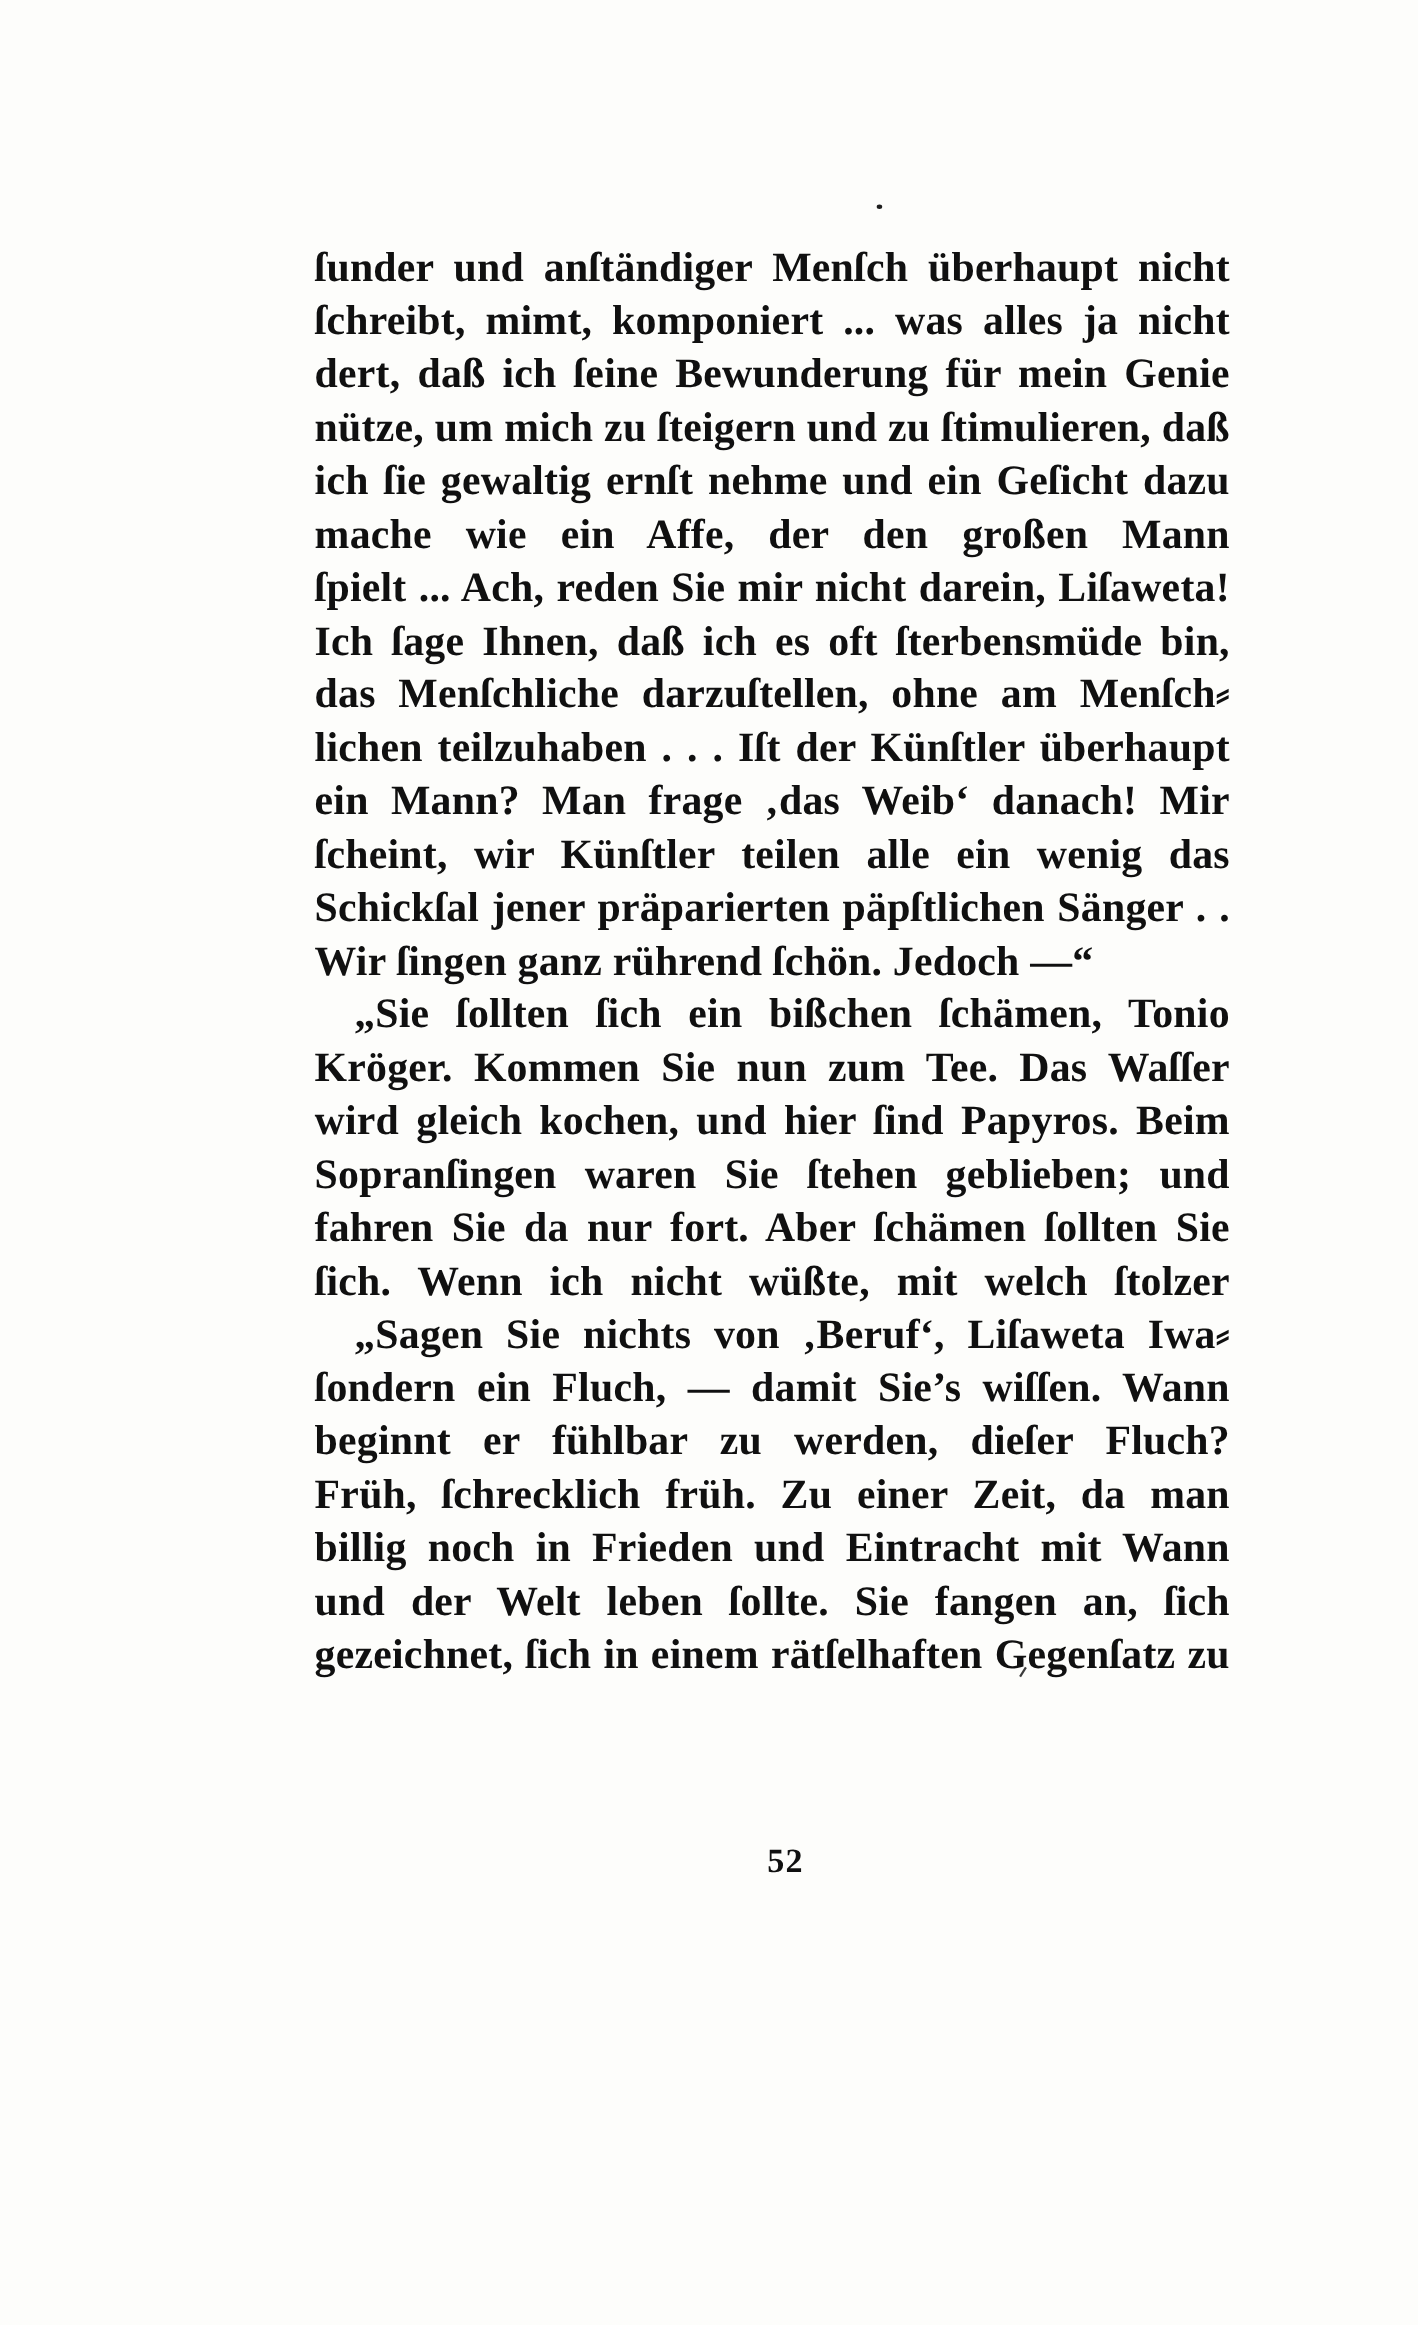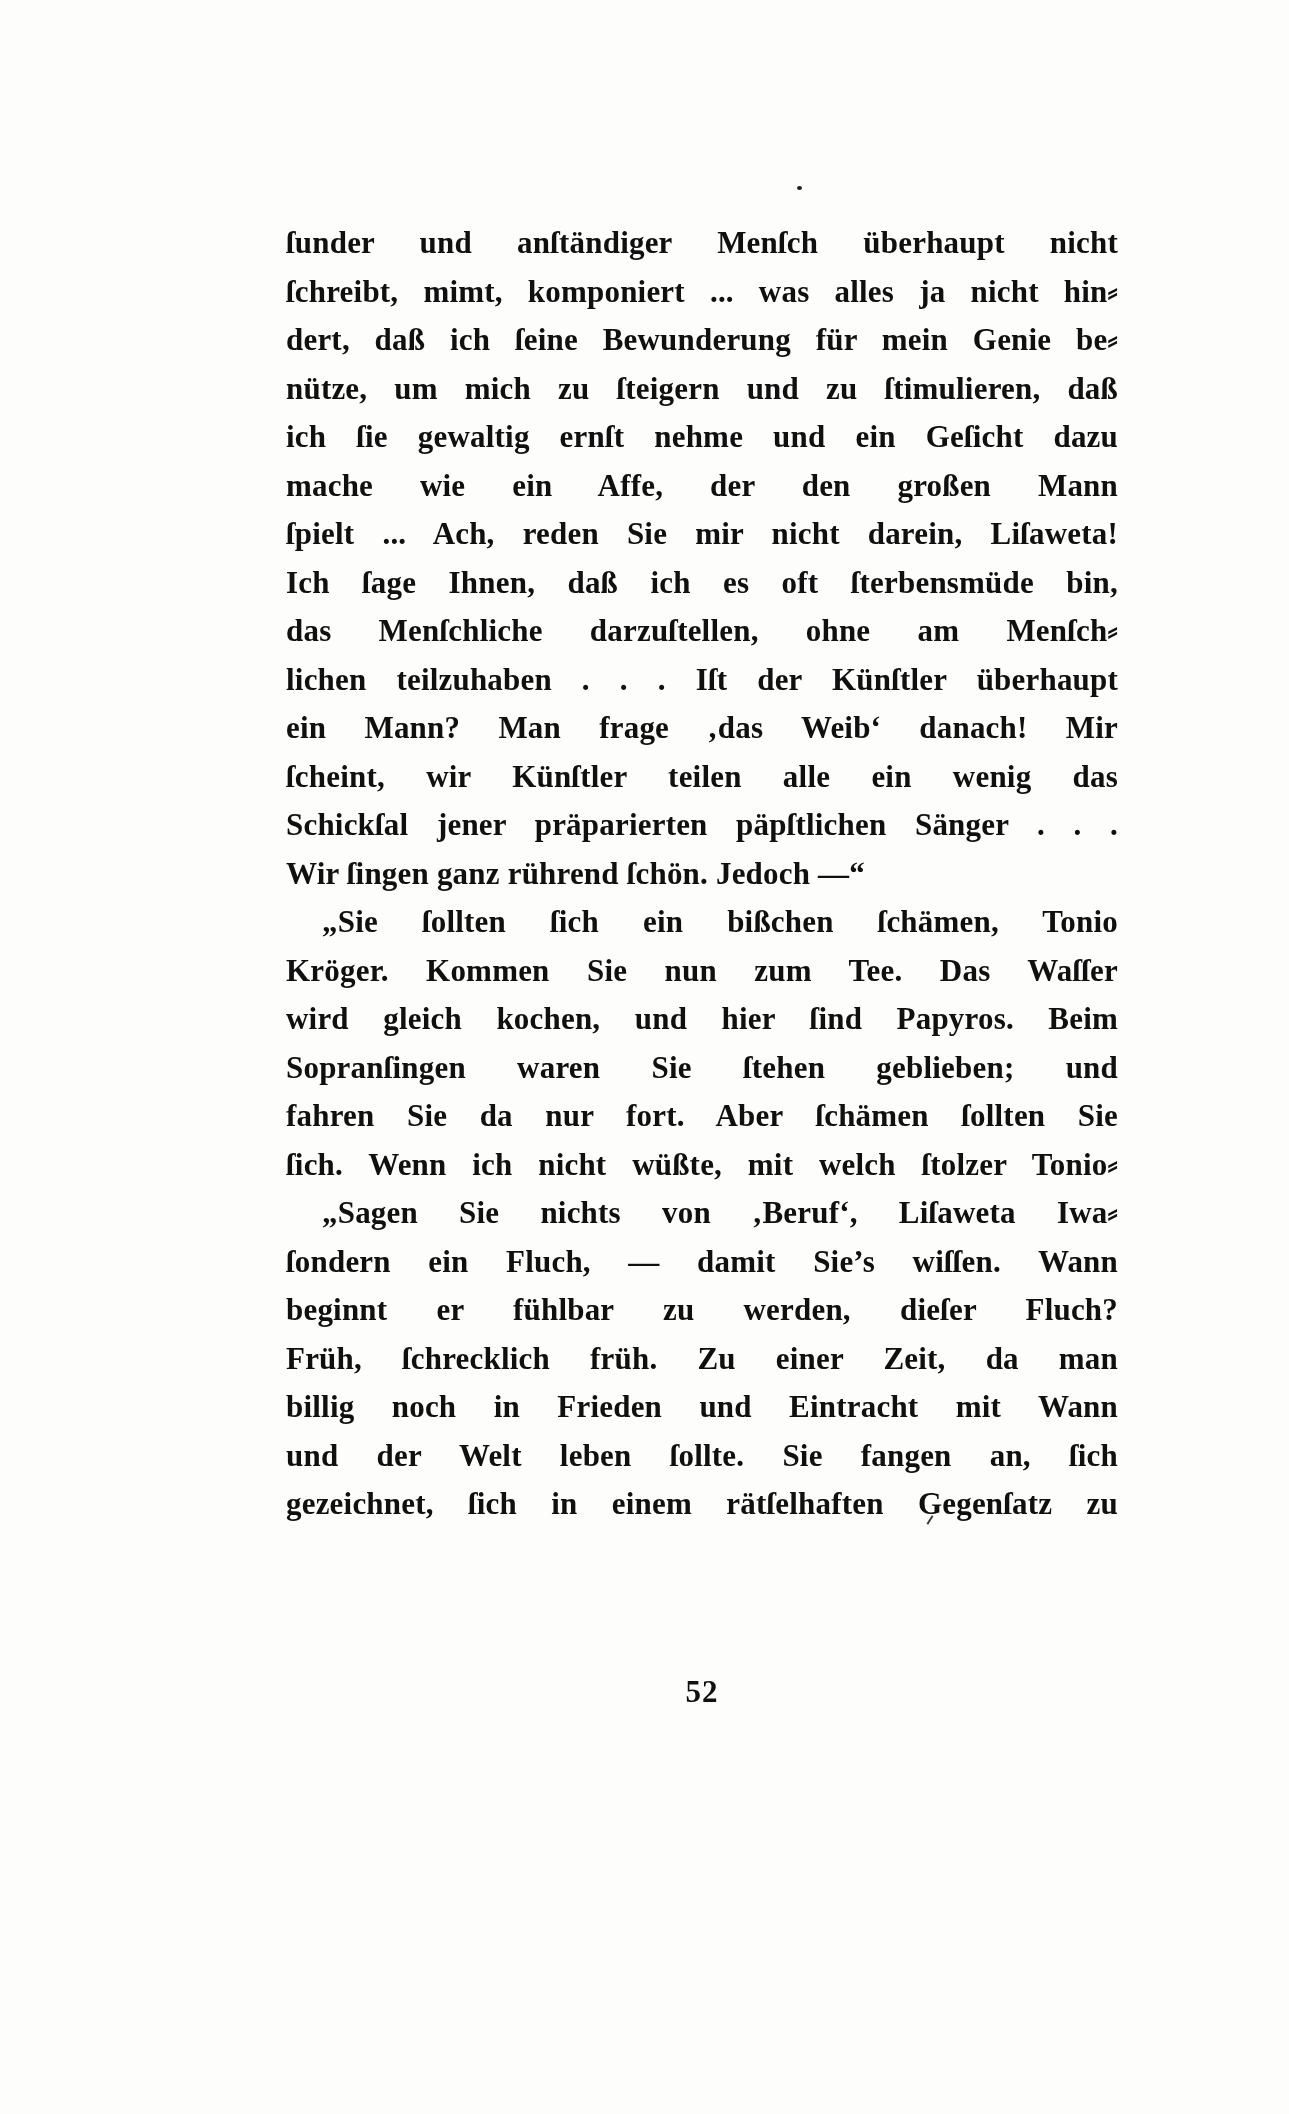--- a/index.html
+++ b/index.html
@@ -23,21 +23,21 @@
   .page{
     position:absolute;
     inset:0;
     background:var(--paper);
   }
   .text-block{
     position:absolute;
     left:286px;
     top:219px;
     width:832px;
-    font-size:31px;
+    font-size:38px;
     font-weight:700;
     line-height:48.5px;
     letter-spacing:0.2px;
     color:var(--ink);
   }
   .line{
     height:48.5px;
     text-align:justify;
     text-align-last:justify;
     white-space:normal;
@@ -45,21 +45,21 @@
   }
   .line.last{
     text-align:right;
     text-align-last:left;
   }
   .line.indent{
     text-indent:36px;
   }
   .page-number{
     position:absolute;
-    left:286px;
+    left:298px;
     top:1674px;
     width:832px;
     text-align:center;
     font-size:31px;
     font-weight:700;
     letter-spacing:1px;
     color:var(--ink);
   }
   .speck-dot{
     position:absolute;

